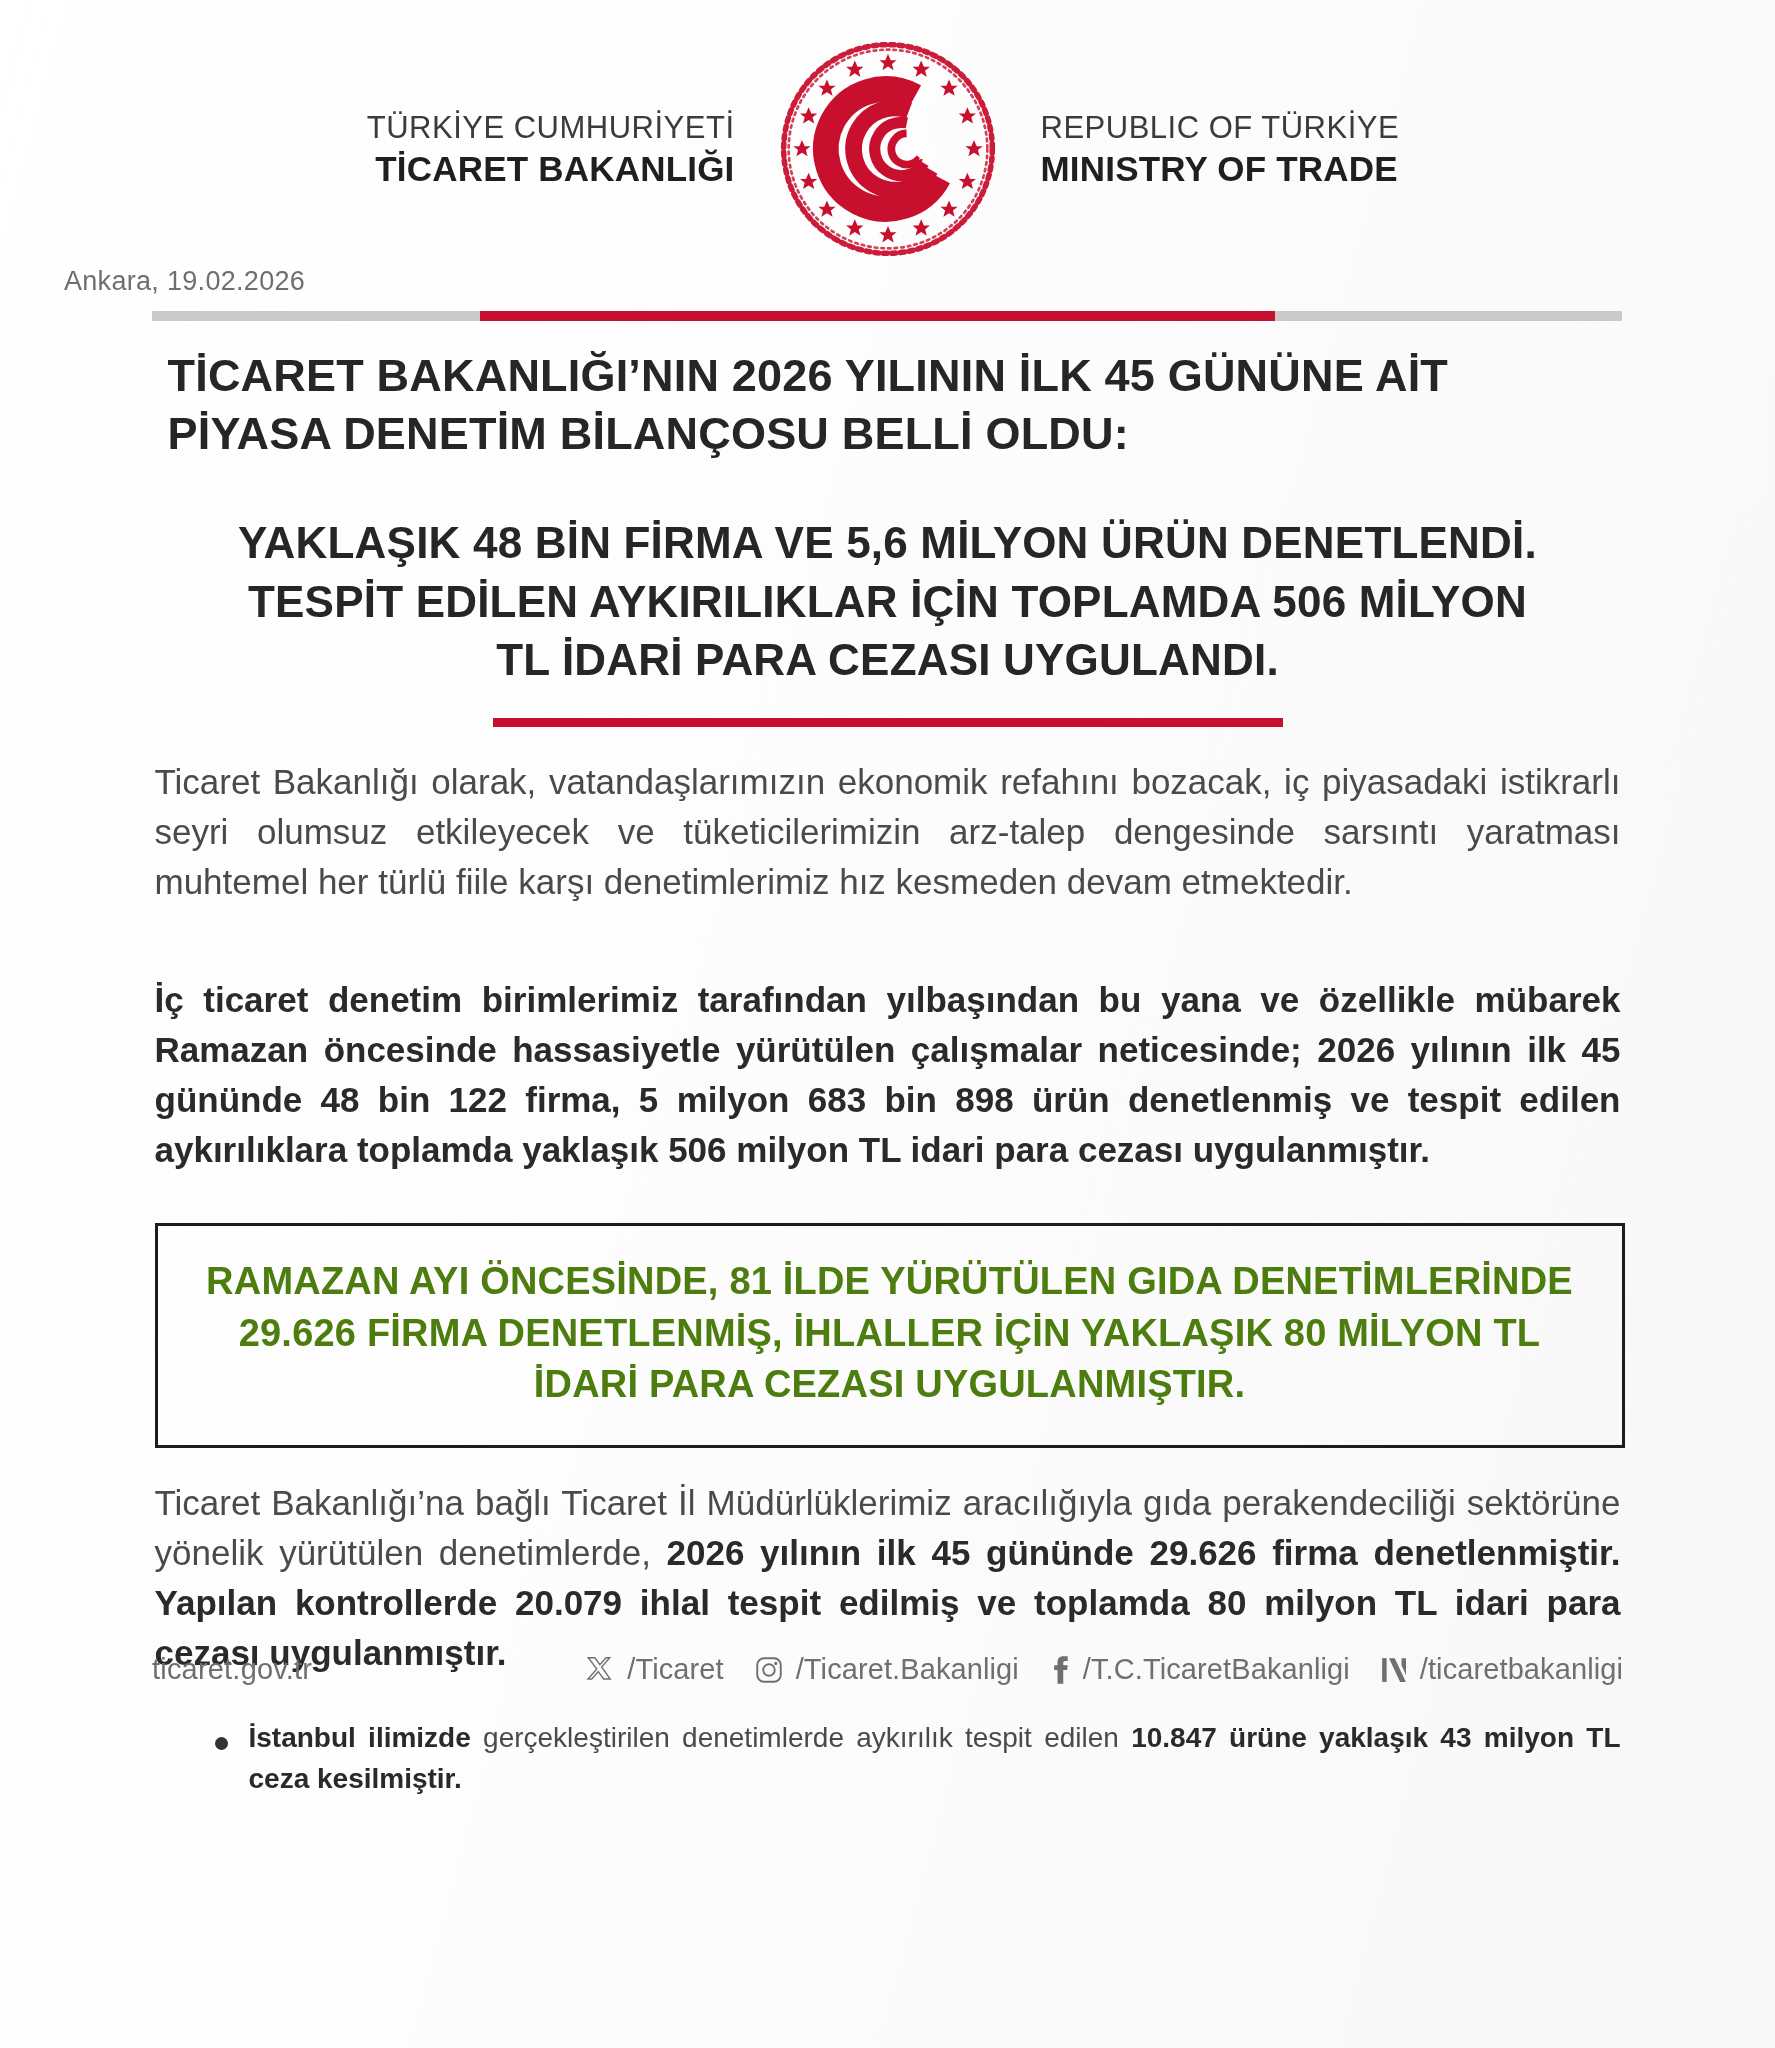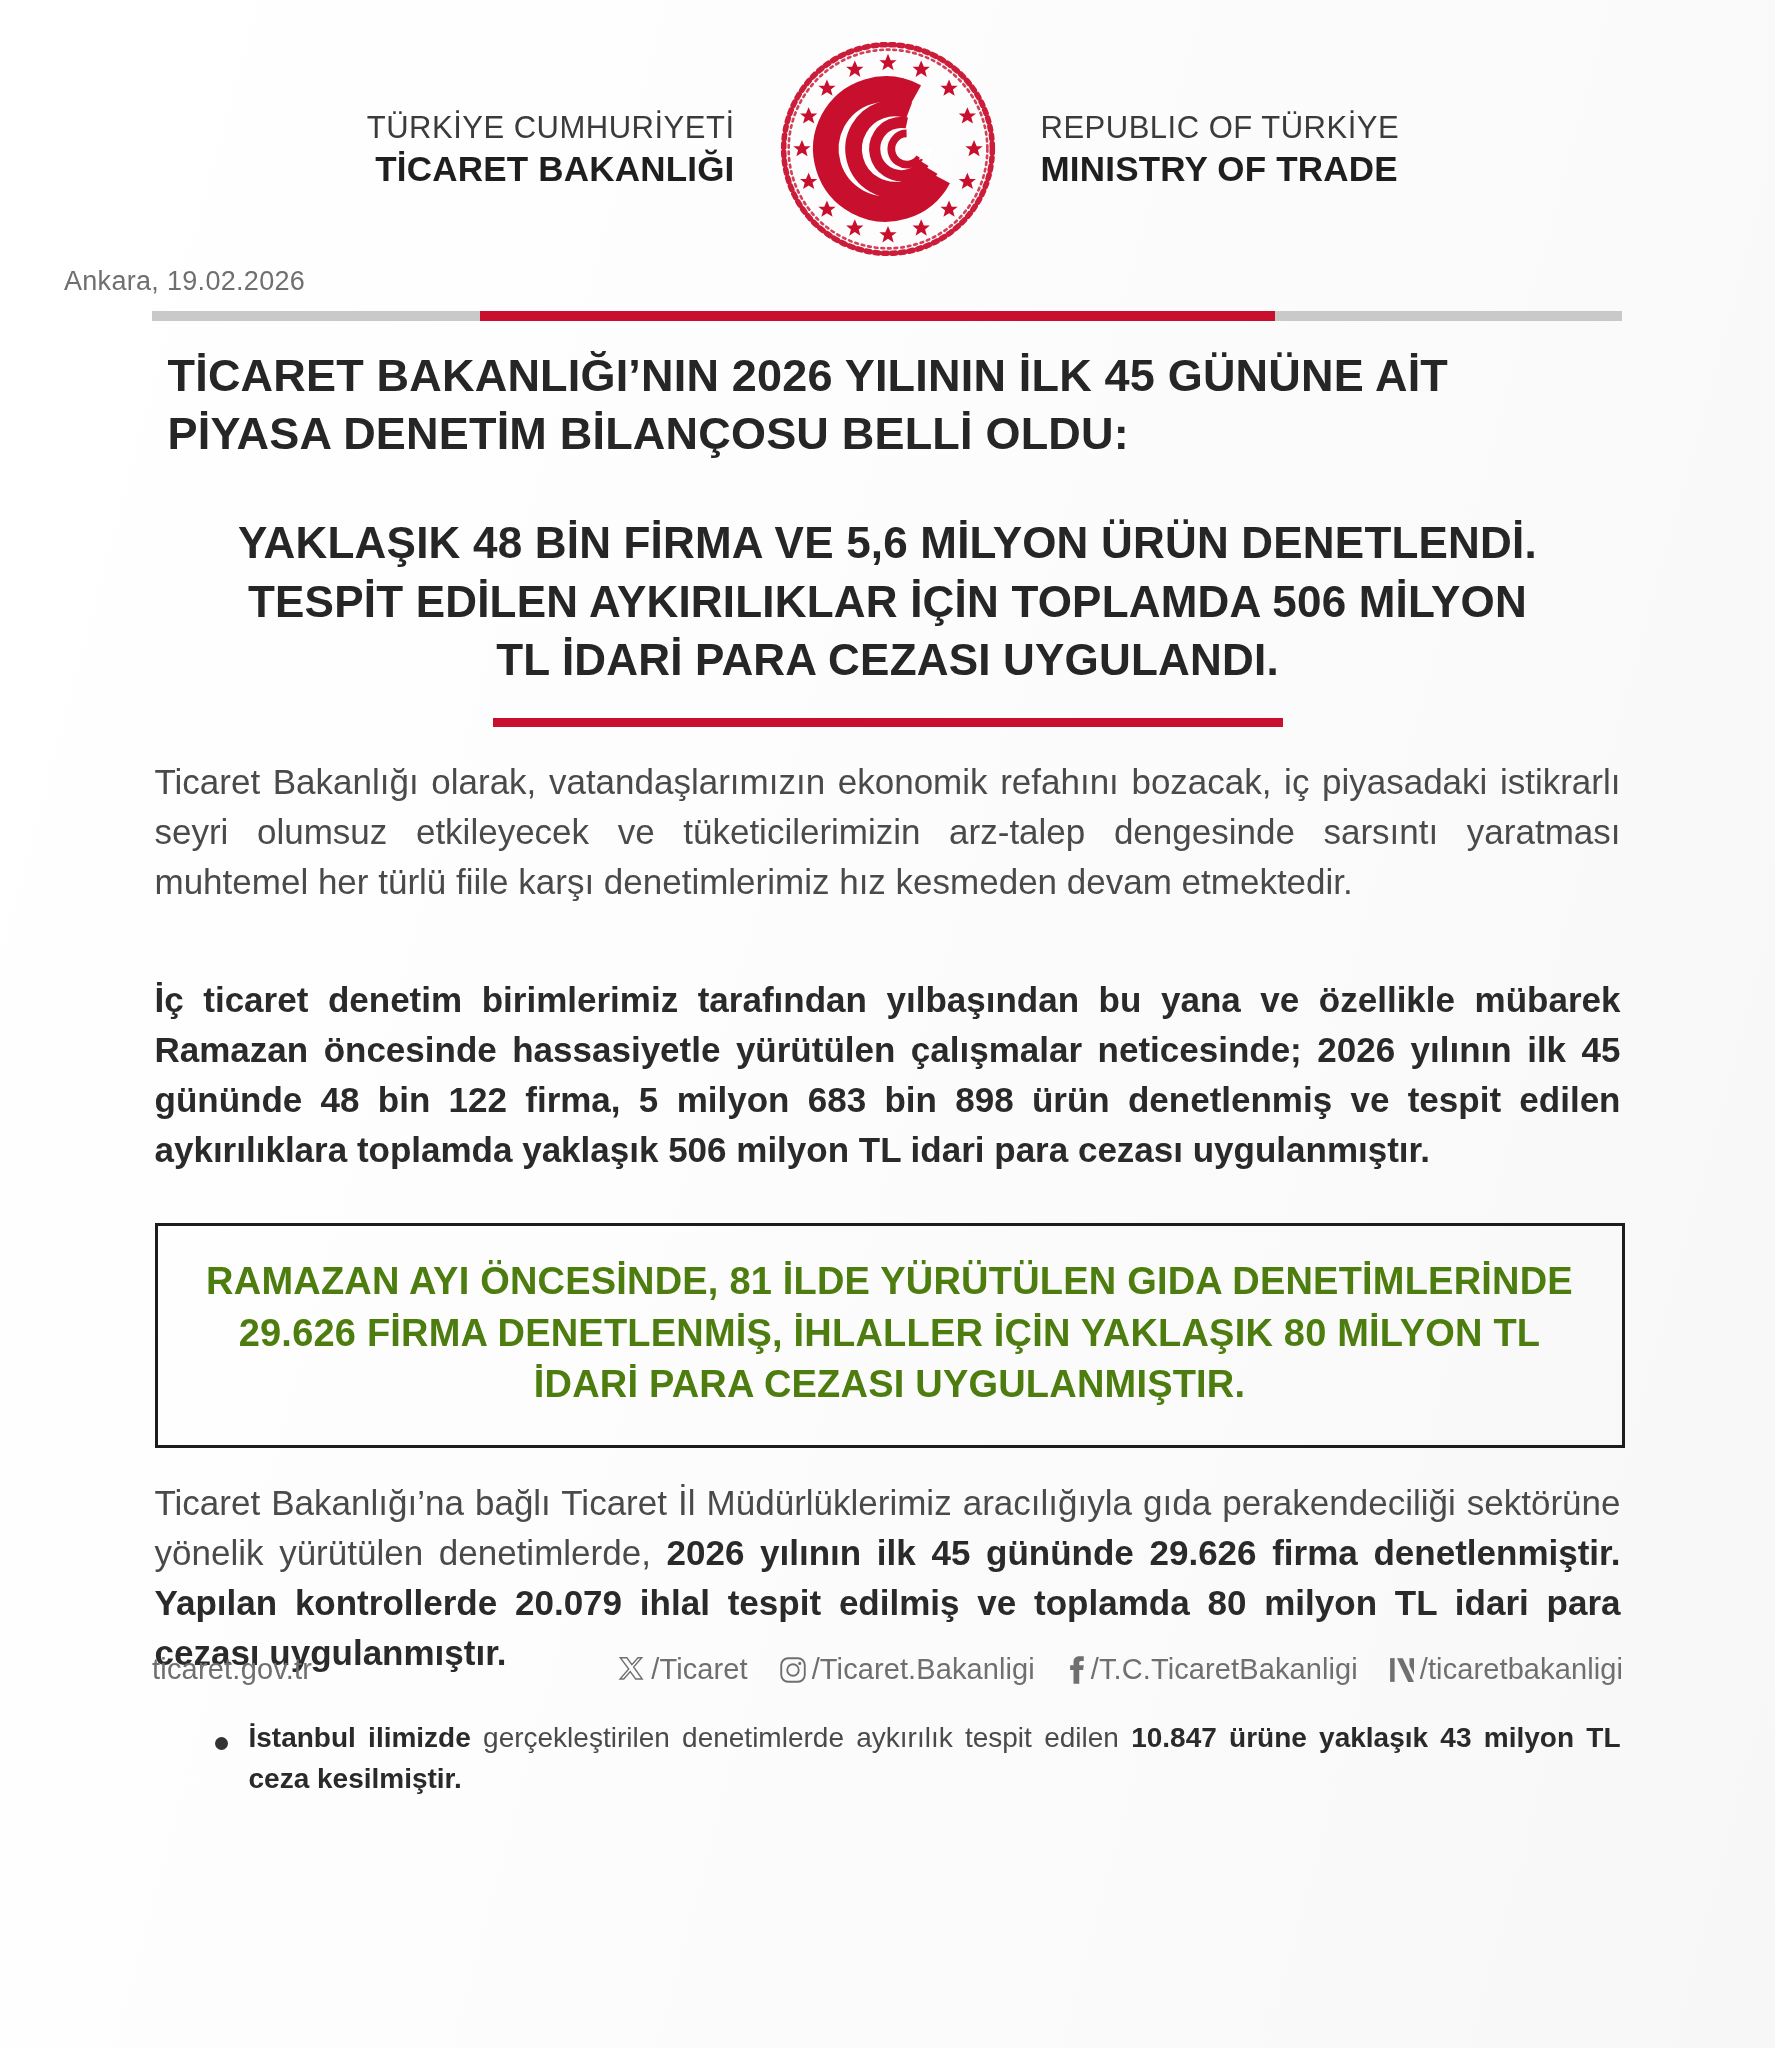--- a/index.html
+++ b/index.html
@@ -203,21 +203,21 @@
   }
   .footer .site { margin-right: auto; letter-spacing: 0.2px; text-align: center; }
   .social-group {
     display: flex;
     align-items: center;
     gap: 30px;
   }
   .social {
     display: flex;
     align-items: center;
-    gap: 4px;
+    gap: 12px;
     color: #6f6f6f;
     white-space: nowrap;
   }
   .social svg { display: block; }
   .social .handle { font-size: 29px; letter-spacing: 0.1px; }
 </style>
 </head>
 <body>
 
 <div class="page">

